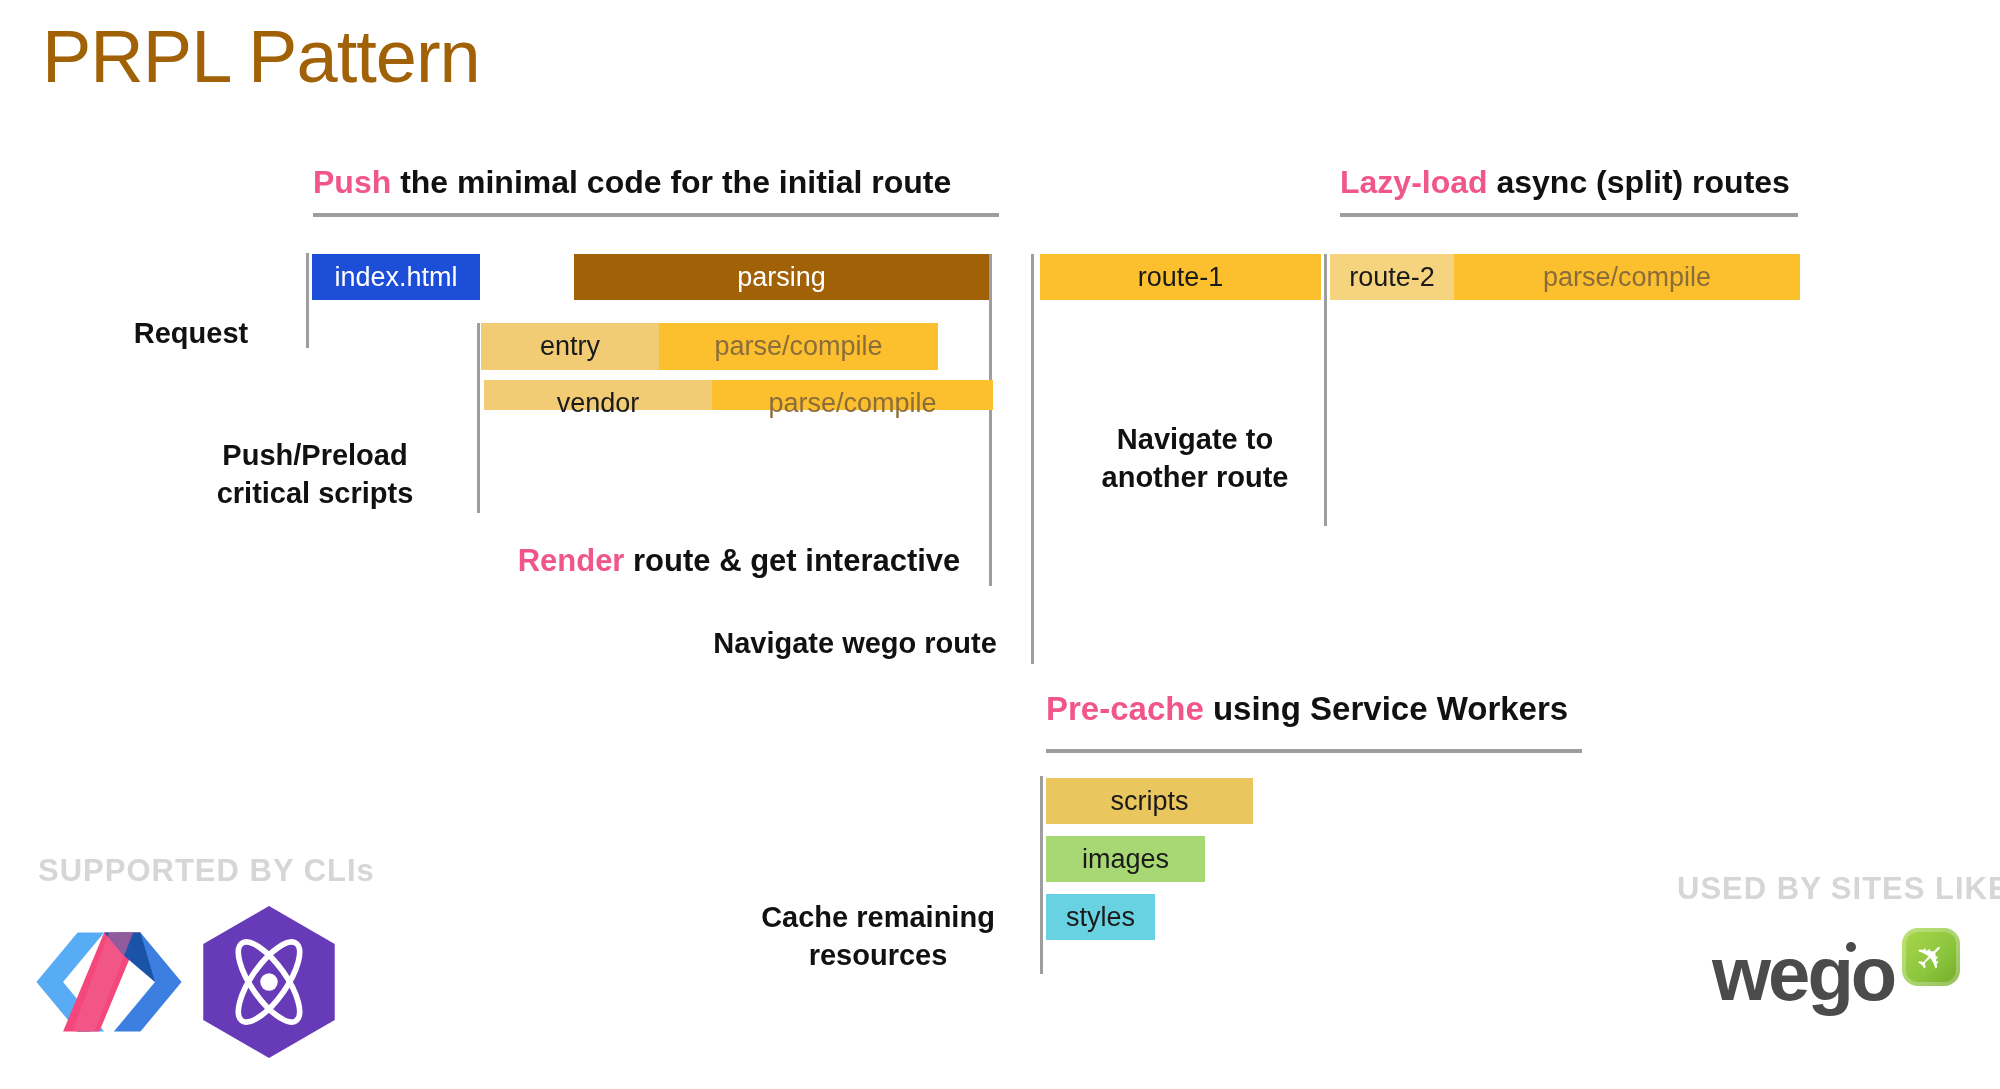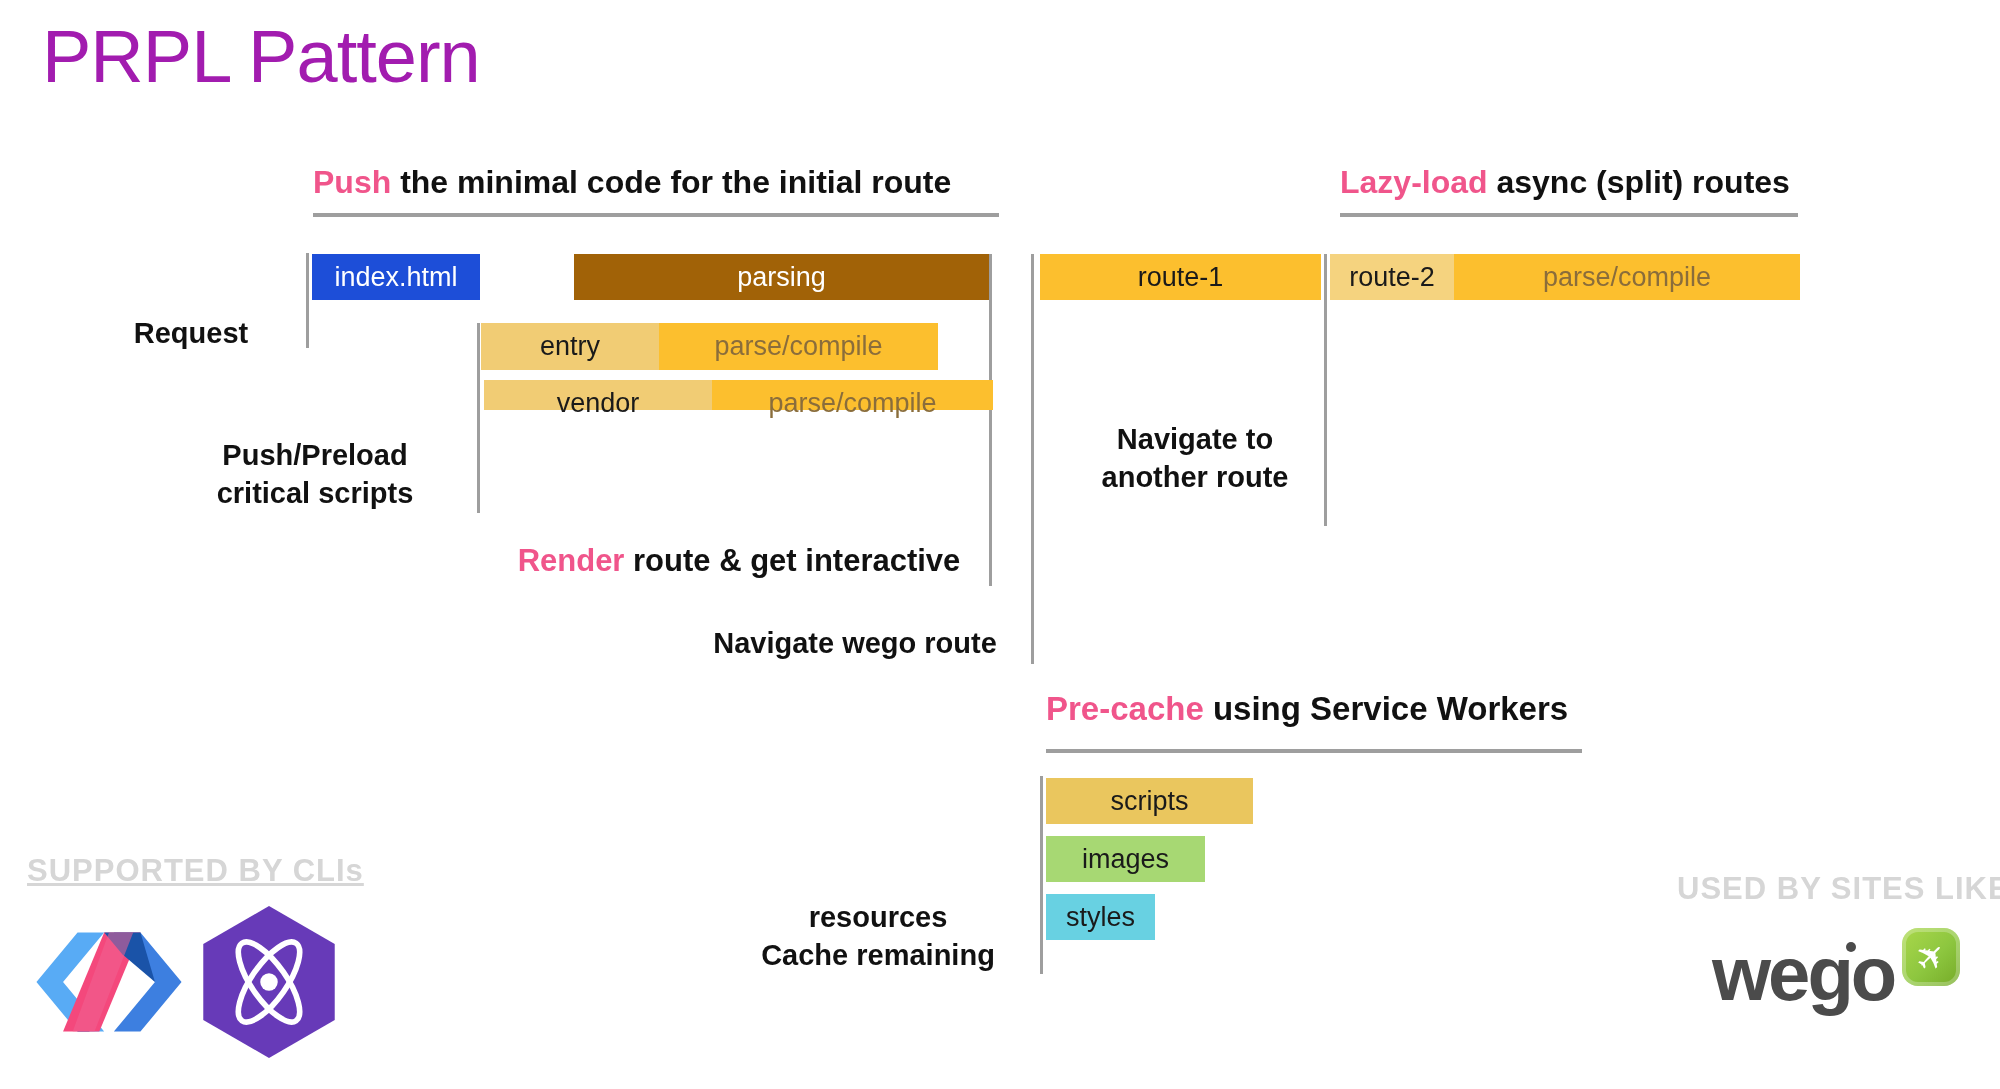--- a/index.html
+++ b/index.html
@@ -2,21 +2,21 @@
 <html><head>
 <meta charset="utf-8">
 <style>
   html,body{margin:0;padding:0;background:#fff;}
   .stage{
     position:relative;width:2000px;height:1089px;background:#ffffff;overflow:hidden;
     font-family:"Liberation Sans","DejaVu Sans",sans-serif;color:#1a1a1a;
   }
   .abs{position:absolute;}
 
-  .title{left:42px;top:14px;font-size:74px;font-weight:300;letter-spacing:-1px;color:#a21caf;}
+  .title{left:42px;top:14px;font-size:74px;font-weight:300;letter-spacing:-1px;color:#a16207;}
 
   .heading{font-size:32px;font-weight:bold;color:#111;white-space:nowrap;}
   .heading .hl{color:#f0558b;}
   .rule{background:#9e9e9e;height:4px;}
 
   .vline{width:3px;background:#9e9e9e;}
 
   .bar{height:46px;line-height:46px;font-size:27px;text-align:center;color:#1a1a1a;white-space:nowrap;}
   .bar.white-text{color:#ffffff;}
   .seg{display:inline-block;height:100%;float:left;line-height:46px;font-size:27px;text-align:center;}
@@ -109,25 +109,25 @@
   <div class="abs heading" style="left:1046px;top:690px;font-size:33px;">
     <span class="hl">Pre-cache</span><span> using Service Workers</span>
   </div>
   <div class="abs rule" style="left:1046px;top:749px;width:536px;"></div>
 
   <div class="abs bar c-scripts" style="left:1046px;top:778px;width:207px;">scripts</div>
   <div class="abs bar c-images" style="left:1046px;top:836px;width:159px;">images</div>
   <div class="abs bar c-styles" style="left:1046px;top:894px;width:109px;">styles</div>
 
   <div class="abs lbl right" style="left:730px;top:898px;width:296px;">
+    <div>Cache remaining</div>
     <div>resources</div>
-    <div>Cache remaining</div>
   </div>
 
-  <div class="abs watermark" style="left:27px;top:853px;text-decoration:underline;">SUPPORTED BY CLIs</div>
+  <div class="abs watermark" style="left:38px;top:853px;">SUPPORTED BY CLIs</div>
 
   <div class="abs" style="left:36px;top:930px;width:146px;height:104px;">
     <svg width="146" height="104" viewBox="0 0 120 86">
       <polygon points="34,2 56,2 22,43 56,84 34,84 0,43" fill="#58abf5"></polygon>
       <polygon points="30,66 44,84 34,84" fill="#1a53a8"></polygon>
       <polygon points="64,2 86,2 120,43 86,84 64,84 98,43" fill="#3d7fe0"></polygon>
       <polygon points="56,2 86,2 52,84 22,84" fill="#f4487c"></polygon>
       <polygon points="56,2 86,2 98,43 71,20" fill="#1a53a8"></polygon>
       <polygon points="60,2 80,2 48,84 30,84" fill="#f06292" opacity="0.55"></polygon>
     </svg>

